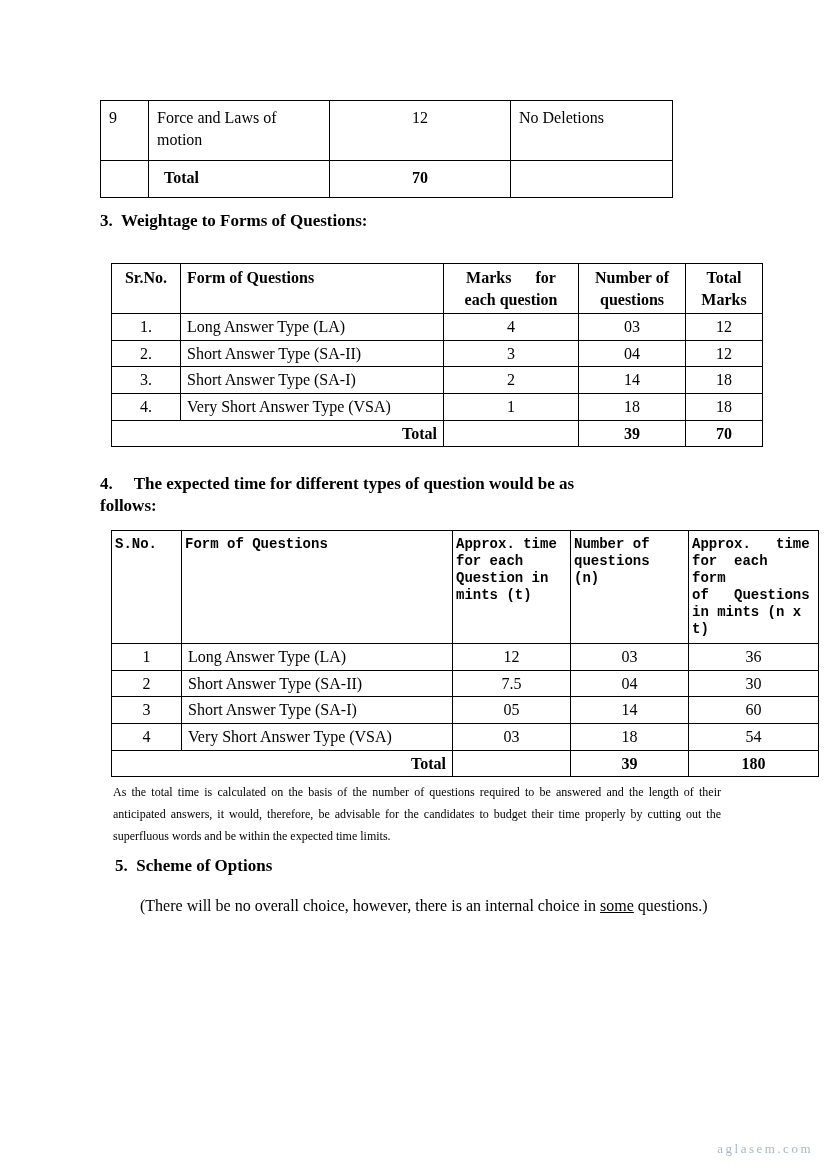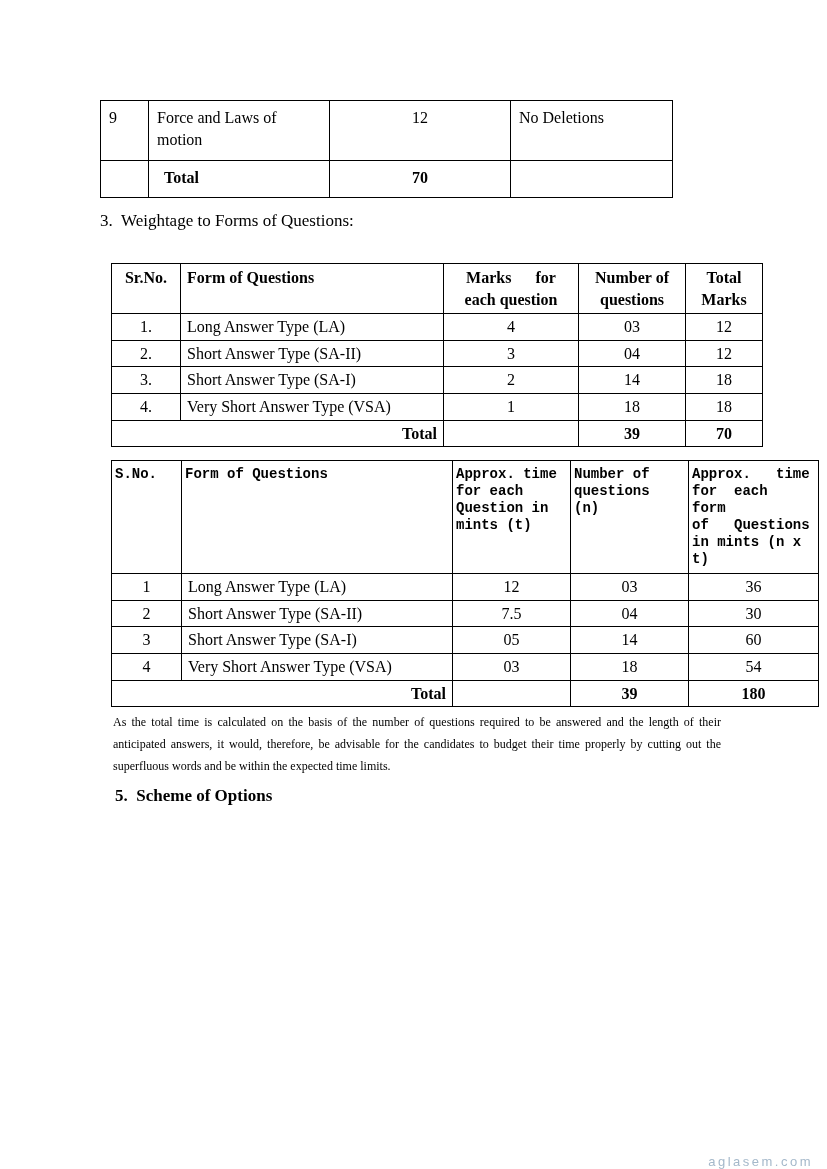--- a/index.html
+++ b/index.html
@@ -22,21 +22,21 @@
 
   
   .t1 { margin-left:100px; width:572px; font-size:16px; }
   .t1 td { vertical-align:top; padding:6px 8px 4px 8px; }
   .t1 .r-tall td { height:60px; }
   .t1 .r-med td { height:37px; }
   .t1 td.indent-lg { padding-left:25px; }
   .t1 td.indent-md { padding-left:15px; }
 
   
-  .h3 { margin:13px 7px 0 100px; font-size:17px; font-weight:normal; white-space:pre-wrap; }
+  .h3 { margin:13px 7px 0 100px; font-size:17px; font-weight:bold; white-space:pre-wrap; }
   .h4 { margin:26px 0 0 100px; font-size:17px; font-weight:bold; white-space:pre-wrap; line-height:22px; width:640px; }
   .h5 { margin:9px 0 8px 115px; font-size:17px; font-weight:bold; white-space:pre-wrap; }
 
   
   .t2 { margin:32px 0 0 111px; width:651px; font-size:16px; }
   .t2 th { font-weight:bold; vertical-align:top; padding:3px 5px; }
   .t2 th.left { text-align:left; padding-left:6px; }
   .t2 td { height:26px; padding:2px 6px; vertical-align:middle; }
 
   
@@ -51,22 +51,22 @@
   .t3 td { height:26px; padding:2px 6px; vertical-align:middle; }
   .t3 td.form { padding-left:6px; }
 
   
   .note1 { margin:4px 0 0 113px; width:608px; font-size:12px; line-height:22px; text-align:justify; }
   .note2 { margin:19px 0 0 140px; width:581px; font-size:16px; line-height:22px; text-align:justify; }
   .u { text-decoration:underline; }
 
   
   .footer {
-    position:absolute; right:14px; bottom:0;
-    font-family:Liberation Sans, sans-serif;
+    position:absolute; right:14px; bottom:12px;
+    font-family:Liberation Serif, serif;
     font-size:13px; letter-spacing:2.5px;
     color:#a4b8ca;
   }
 </style>
 </head>
 <body>
 
 <div class="page">
 
   <table class="t1">
@@ -146,20 +146,22 @@
       </tr>
       <tr>
         <td colspan="2" class="rt b">Total</td>
         <td></td>
         <td class="ctr b">39</td>
         <td class="ctr b">70</td>
       </tr>
     </tbody>
   </table>
 
+  <div class="h4">4.     The expected time for different types of question would be as
+follows:</div>
 
   <table class="t3">
     <colgroup>
         <col style="width:70px">
         <col style="width:271px">
         <col style="width:118px">
         <col style="width:118px">
         <col style="width:130px">
       </colgroup>
     <thead>
@@ -214,16 +216,17 @@
         <td class="ctr b">39</td>
         <td class="ctr b">180</td>
       </tr>
     </tbody>
   </table>
 
   <p class="note1">As the total time is calculated on the basis of the number of questions required to be answered and the length of their anticipated answers, it would, therefore, be advisable for the candidates to budget their time properly by cutting out the superfluous words and be within the expected time limits.</p>
 
   <div class="h5">5.  Scheme of Options</div>
 
+  <p class="note2"><span>(There will be no overall choice, however, there is an internal choice in </span><span class="u">some</span><span> questions.)</span></p>
 
   <div class="footer">aglasem.com</div>
 
 </div>
 
 </body></html>

